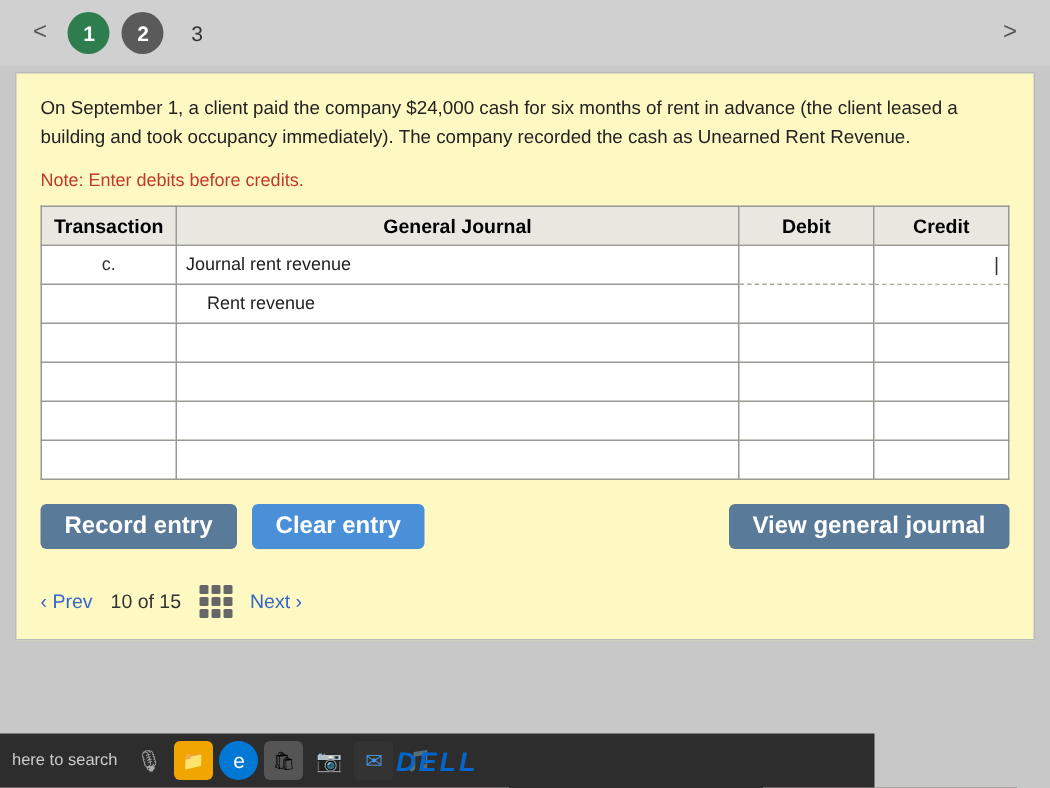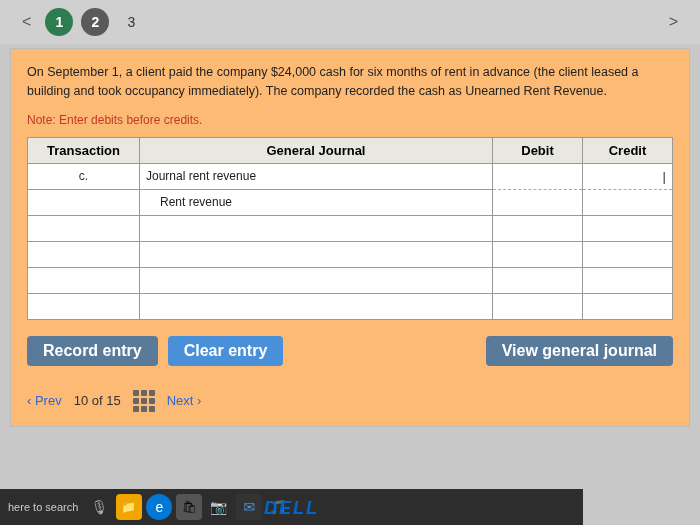--- a/index.html
+++ b/index.html
@@ -64,21 +64,21 @@
     }
 
     .step-plain {
       background: transparent;
       color: #333;
       font-weight: normal;
     }
 
     
     .main-content {
-      background: #fdba74;
+      background: #fef9c3;
       margin: 4px 10px;
       padding: 14px 16px;
       border: 1px solid #bbb;
     }
 
     .question-text {
       font-size: 12.5px;
       color: #222;
       line-height: 1.5;
       margin-bottom: 12px;
@@ -100,21 +100,21 @@
     .journal-table th {
       background: #e8e8e0;
       border: 1px solid #999;
       padding: 5px 8px;
       text-align: center;
       font-size: 13px;
       font-weight: bold;
     }
 
     .journal-table th.transaction-col {
-      width: 112px;
+      width: 90px;
     }
 
     .journal-table th.journal-col {
       text-align: center;
     }
 
     .journal-table th.debit-col,
     .journal-table th.credit-col {
       width: 90px;
     }

